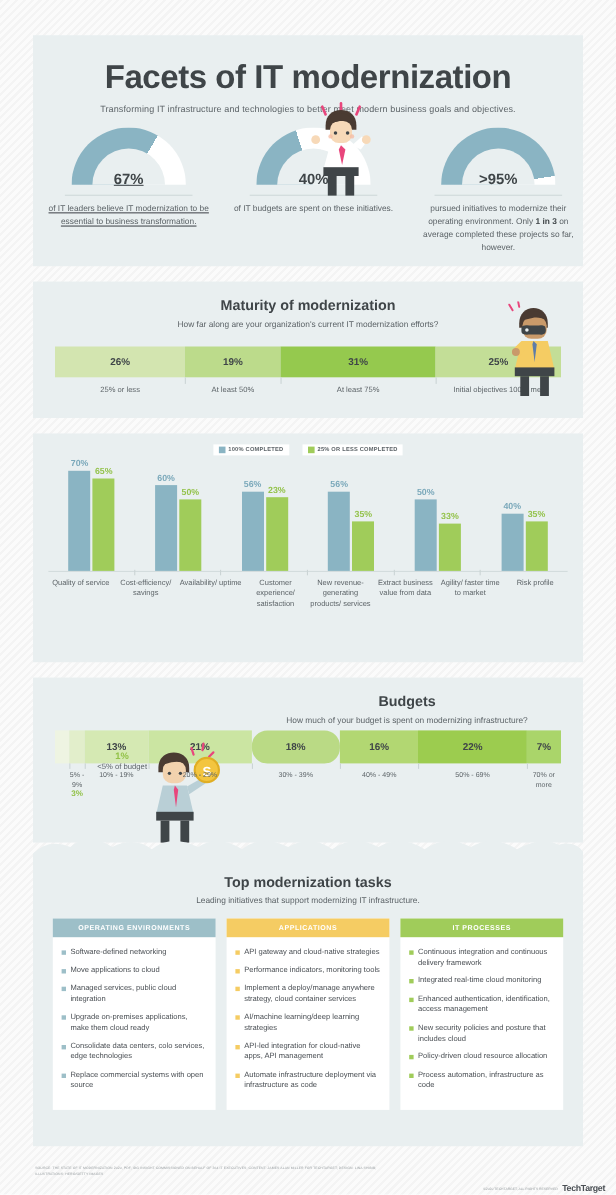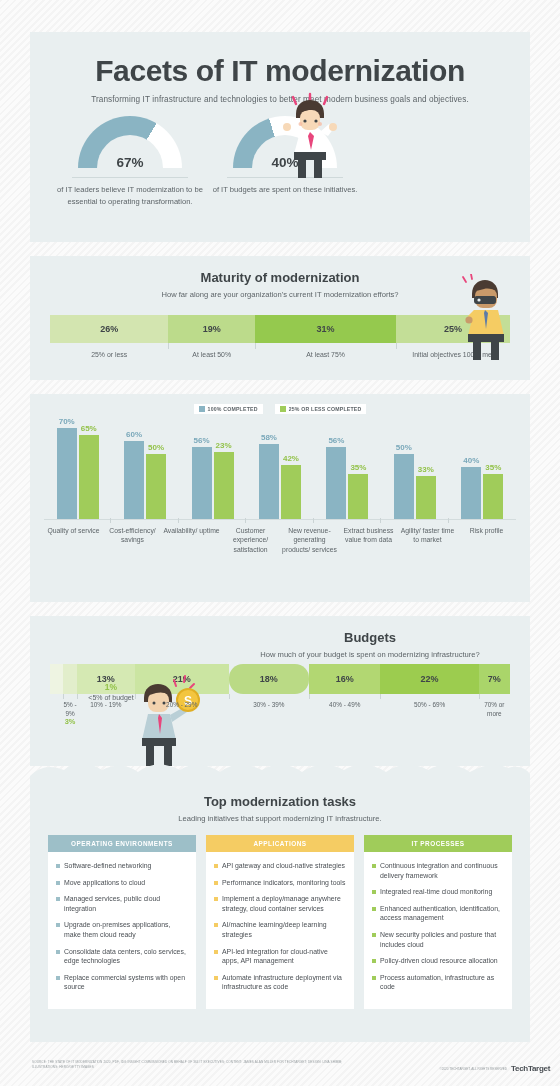--- a/index.html
+++ b/index.html
@@ -25,21 +25,21 @@
   .hero-title {
     text-align: center; font-size: 30px; font-weight: bold;
     color: #3f4548; letter-spacing: -0.4px; padding-top: 22px;
   }
   .hero-sub {
     text-align: center; font-size: 8.2px; color: #5d6468;
     padding-top: 7px; letter-spacing: .1px;
   }
   .gauges { position: relative; height: 130px; margin-top: 12px; }
   .gauge { position: absolute; width: 150px; text-align: center; }
-  #g0 { left: 25px; } #g1 { left: 180px; } #g2 { left: 348px; }
+  #g0 { left: 12px; text-decoration: underline; } #g1 { left: 180px; } #g2 { left: 348px; }
   .dial { position: relative; width: 104px; height: 52px; margin: 0 auto; overflow: hidden; }
   .dial .ring {
     position: absolute; left: 0; top: 0; width: 104px; height: 104px;
     border-radius: 50%;
   }
   .dial .cut {
     position: absolute; left: 19px; top: 19px; width: 66px; height: 66px;
     border-radius: 50%; background: #e9eff0;
   }
   .gauge-val {
@@ -113,53 +113,62 @@
   .li { display: flex; gap: 4px; margin-bottom: 7px; }
   .li .dot { width: 4px; height: 4px; margin-top: 3px; flex: 0 0 4px; }
   .li .tx { font-size: 6.9px; line-height: 9.6px; color: #4a4f54; }
 
   
   .footer { position: absolute; left: 0; top: 1058px; width: 560px; height: 28px; }
   .fsrc { position: absolute; left: 32px; top: 2px; width: 330px;
           font-size: 3.1px; line-height: 4.6px; color: #9aa0a3; letter-spacing: .1px; }
   .fright { position: absolute; right: 10px; top: 6px; display: flex; align-items: flex-end; gap: 4px; }
   .fcopy { font-size: 3.1px; color: #9aa0a3; padding-bottom: 2px; }
-  .flogo { font-size: 8px; font-weight: bold; color: #4a4f54; letter-spacing: -.3px; }
+  .flogo { font-size: 8px; font-weight: bold; color: #4a4f54; letter-spacing: -.3px; margin-top: 12px; }
 </style>
 </head>
 <body>
 
 <div class="page">
 
   <div class="panel" id="hero">
     <div class="hero-title">Facets of IT modernization</div>
     <div class="hero-sub">Transforming IT infrastructure and technologies to better meet modern business goals and objectives.</div>
 
     <div class="gauges">
 
       <div class="gauge" id="g0">
         <div class="dial">
           <div class="ring" id="ring0" style="background: conic-gradient(from 270deg, rgb(138, 180, 195) 0deg, rgb(138, 180, 195) 120.6deg, rgb(255, 255, 255) 120.6deg, rgb(255, 255, 255) 180deg, transparent 180deg, transparent 360deg);"></div>
           <div class="cut"></div>
         </div>
         <div class="gauge-val">67%</div>
         <div class="gauge-rule"></div>
-        <div class="gauge-cap">of IT leaders believe IT modernization to be essential to operating transformation.</div>
+        <div class="gauge-cap">of IT leaders believe IT modernization to be essential to business transformation.</div>
       </div>
 
       <div class="gauge" id="g1">
         <div class="dial">
           <div class="ring" id="ring1" style="background: conic-gradient(from 270deg, rgb(138, 180, 195) 0deg, rgb(138, 180, 195) 72deg, rgb(255, 255, 255) 72deg, rgb(255, 255, 255) 180deg, transparent 180deg, transparent 360deg);"></div>
           <div class="cut"></div>
         </div>
         <div class="gauge-val">40%</div>
         <div class="gauge-rule"></div>
         <div class="gauge-cap">of IT budgets are spent on these initiatives.</div>
       </div>
 
+      <div class="gauge" id="g2">
+        <div class="dial">
+          <div class="ring" id="ring2" style="background: conic-gradient(from 270deg, rgb(138, 180, 195) 0deg, rgb(138, 180, 195) 171deg, rgb(255, 255, 255) 171deg, rgb(255, 255, 255) 180deg, transparent 180deg, transparent 360deg);"></div>
+          <div class="cut"></div>
+        </div>
+        <div class="gauge-val">&gt;95%</div>
+        <div class="gauge-rule"></div>
+        <div class="gauge-cap"><span>pursued initiatives to modernize their operating environment. Only </span><b>1 in 3</b><span> on average completed these projects so far, however.</span></div>
+      </div>
     </div>
 
     <svg id="mascot1" viewBox="0 0 64 86">
       <g stroke="#e8467c" stroke-width="2.4" stroke-linecap="round">
         <line x1="18" y1="12" x2="15" y2="5"></line>
           <line x1="32" y1="9" x2="32" y2="2"></line>
           <line x1="46" y1="12" x2="49" y2="5"></line>
       </g>
       <path d="M18 22c0-9 6-14 14-14s14 5 14 14v4H18z" fill="#4a3b32"></path>
       <rect x="22" y="18" width="20" height="20" rx="8" fill="#f7d9b8"></rect>
@@ -245,28 +254,20 @@
           <div class="bar g" style="height: 66.6667%; background: rgb(160, 204, 90);">
             <span>50%</span>
           </div>
         </div>
         <div class="grp">
           <div class="bar b" style="height: 74.6667%; background: rgb(138, 180, 195);">
             <span>56%</span>
           </div>
           <div class="bar g" style="height: 69.3333%; background: rgb(160, 204, 90);">
             <span>23%</span>
-          </div>
-        </div>
-        <div class="grp">
-          <div class="bar b" style="height: 77.3333%; background: rgb(138, 180, 195);">
-            <span>58%</span>
-          </div>
-          <div class="bar g" style="height: 56%; background: rgb(160, 204, 90);">
-            <span>42%</span>
           </div>
         </div>
         <div class="grp">
           <div class="bar b" style="height: 74.6667%; background: rgb(138, 180, 195);">
             <span>56%</span>
           </div>
           <div class="bar g" style="height: 46.6667%; background: rgb(160, 204, 90);">
             <span>35%</span>
           </div>
         </div>

